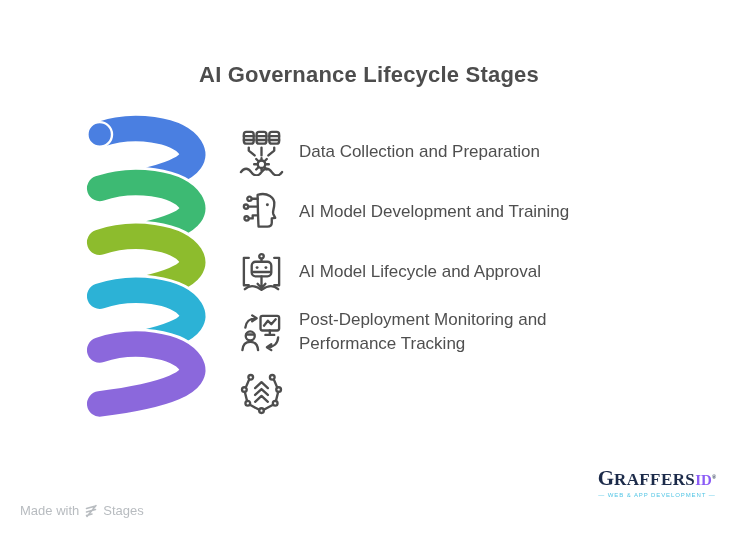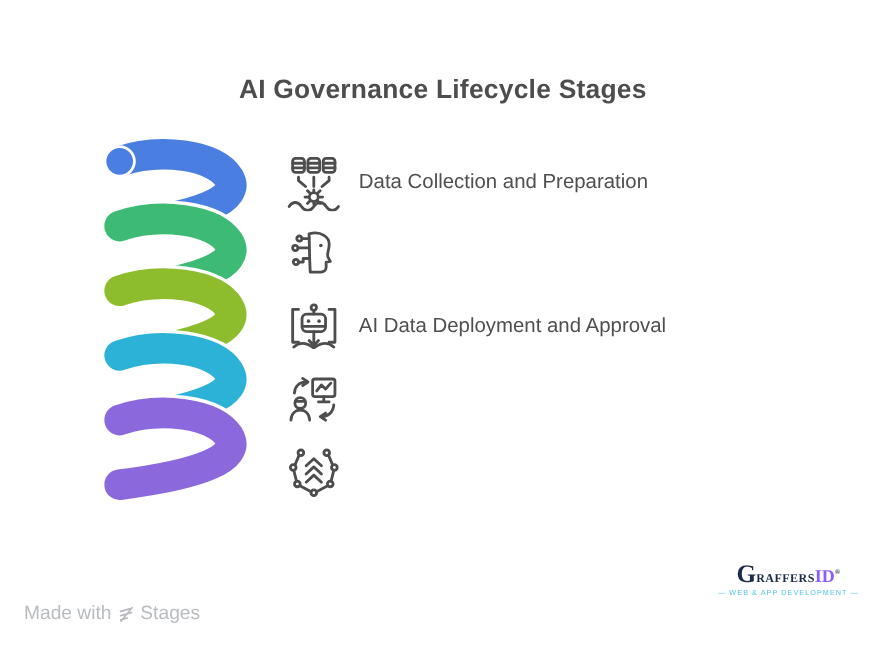--- a/index.html
+++ b/index.html
@@ -17,29 +17,29 @@
   .coil { fill:none; stroke-width:27; stroke-linecap:round; }
   .coil-casing { fill:none; stroke:#ffffff; stroke-width:33; stroke-linecap:round; }
   .stages { position:absolute; left:238px; top:122px; }
   .stage-row { display:flex; align-items:center; height:60px; gap:14px; }
   .stage-icon { width:47px; height:47px; flex:0 0 47px; }
   .sicon { stroke:#4d4d4d; fill:none; stroke-width:2.4; stroke-linecap:round; stroke-linejoin:round; }
   .dot { fill:#4d4d4d; stroke:none; }
   .stage-label { font-size:17px; line-height:24px; color:#4f4f4f; max-width:305px; }
   .credit {
     position:absolute; left:20px; top:503px; display:flex; align-items:center; gap:5px;
-    color:#b8bcc0; font-size:16px; cursor:pointer;justify-content:center;
+    color:#b8bcc0; font-size:13px; cursor:pointer;justify-content:center;
   }
   .brand {
     position:absolute; right:16px; top:466px; width:130px; text-align:center; cursor:pointer;
     font-family:"Liberation Serif", serif;
   }
   .brand-line1 { color:#1c2b4a; font-weight:700; white-space:nowrap; }
   .brand-g { font-size:21px; }
-  .brand-rest { font-size:10px; letter-spacing:.4px; }
+  .brand-rest { font-size:17px; letter-spacing:.4px; }
   .brand-id { font-size:15px; color:#8b5cf6; }
   .brand-reg { font-size:6px; color:#1c2b4a; vertical-align:super; }
   .brand-tagline { font-size:6px; color:#52c5e5; letter-spacing:.9px; margin-top:1px;
     font-family:"Liberation Sans", sans-serif; white-space:nowrap; }
 </style>
 </head>
 <body>
 
 <div class="canvas">
 
@@ -86,48 +86,50 @@
       <svg class="stage-icon sicon" viewBox="0 0 48 48">
         <path d="M20 6 C30 3 38 9 37 16 C37 20 35 22.5 36 25.5 L38 29.5 L34.5 30 L34.5 34.5 C34.5 37 32.5 38.5 30 38.5 L21 38.5 C20.3 28 20.3 16 20 6 Z"></path>
         <circle class="dot" cx="30" cy="16" r="1.5"></circle>
         <path d="M20 10 H14.2"></path>
           <circle cx="11.7" cy="10" r="2.2"></circle>
         <path d="M20 18 H10.7"></path>
           <circle cx="8.2" cy="18" r="2.2"></circle>
         <path d="M20 27 h-5 v3 h-3.8"></path>
           <circle cx="8.8" cy="30" r="2.2"></circle>
       </svg>
+      <div class="stage-label">AI Model Development and Training</div>
     </div>
 
     <div class="stage-row">
       <svg class="stage-icon sicon" viewBox="0 0 48 48">
         <path d="M11 9 H6 V37 H11 M37 9 H42 V37 H37"></path>
         <circle cx="24" cy="7.5" r="2.3"></circle>
         <path d="M24 10 V13"></path>
         <rect x="14" y="13" width="20" height="15" rx="4"></rect>
         <circle class="dot" cx="19.5" cy="19" r="1.5"></circle>
         <circle class="dot" cx="28.5" cy="19" r="1.5"></circle>
         <path d="M15.5 23.5 H32.5"></path>
         <path d="M24 28 V39 M20 35.5 L24 40 L28 35.5"></path>
         <path d="M7 41 C12 36.5 18 37.5 23.5 41.5 M41 41 C36 36.5 30 37.5 24.5 41.5"></path>
       </svg>
-      <div class="stage-label">AI Data Deployment and Approval</div>
+      <div class="stage-label">AI Model Lifecycle and Approval</div>
     </div>
 
     <div class="stage-row">
       <svg class="stage-icon sicon" viewBox="0 0 48 48">
         <rect x="23" y="7" width="19" height="15" rx="2"></rect>
         <path d="M26.5 17 L30.5 12 L34 15.5 L38.5 10.5"></path>
         <path d="M32.5 22 V26 M28 26.5 H37"></path>
         <circle cx="12.5" cy="27.5" r="4.6"></circle>
         <path d="M8.5 26 H16.5"></path>
         <path d="M4.5 42 C5 35.5 9 33.5 12.5 33.5 C16 33.5 20 35.5 20.5 42"></path>
         <path d="M7.5 19 C8 13 12 9.5 18 9.5 M14.5 6.5 L19 9.5 L14.5 12.5"></path>
         <path d="M41 29 C40.5 35.5 36 39 30.5 39 M34 36 L29.5 39 L34 42"></path>
       </svg>
+      <div class="stage-label">Post-Deployment Monitoring and Performance Tracking</div>
     </div>
 
     <div class="stage-row">
       <svg class="stage-icon sicon" viewBox="0 0 48 48">
         <circle cx="13" cy="8.5" r="2.4"></circle>
         <circle cx="35" cy="8.5" r="2.4"></circle>
         <circle cx="6.5" cy="21" r="2.4"></circle>
         <circle cx="41.5" cy="21" r="2.4"></circle>
         <circle cx="10" cy="35" r="2.4"></circle>
         <circle cx="38" cy="35" r="2.4"></circle>

